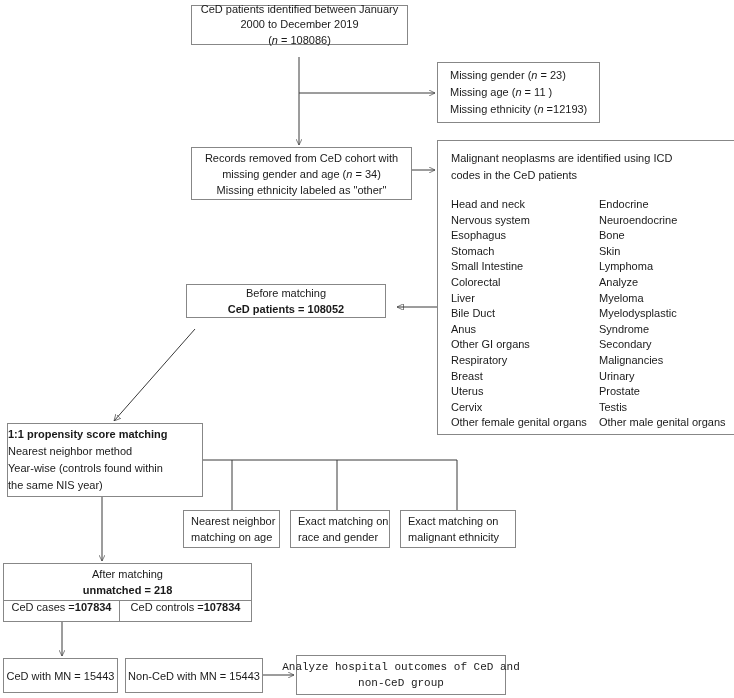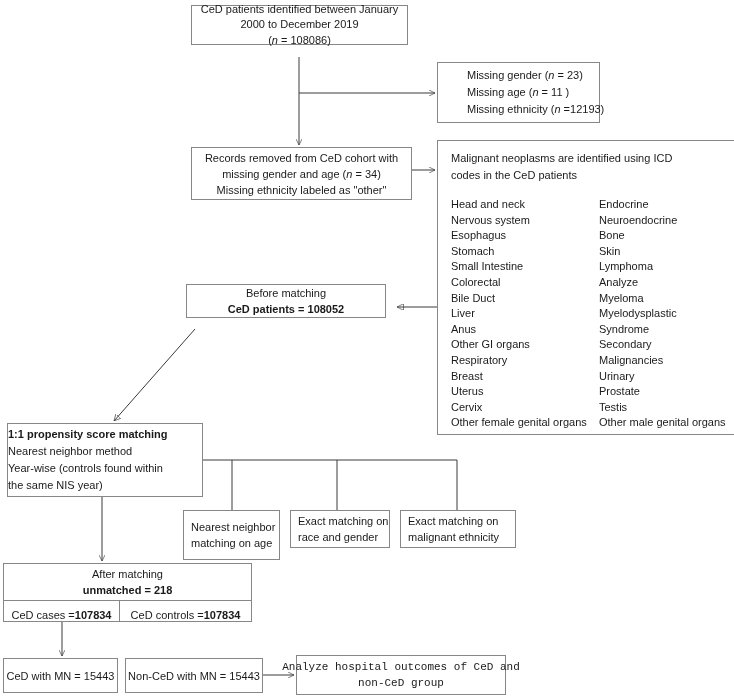--- a/index.html
+++ b/index.html
@@ -29,21 +29,21 @@
     flex-direction: column;
     justify-content: center;
   }
   .box .line { white-space: nowrap; }
   .center { align-items: center; text-align: center; }
   .leftpad { align-items: flex-start; text-align: left; }
   .bold { font-weight: bold; }
   .it { font-style: italic; }
 
   .top-box .line { line-height: 15.5px; }
-  .missing-box { padding-left: 29px; }
+  .missing-box { padding-left: 12px; }
   .missing-box .line { line-height: 17px; }
   .records-box .line { line-height: 16px; }
 
   .icd-box {
     justify-content: flex-start;
     padding: 9px 10px 0 13px;
   }
   .icd-box .hdr { line-height: 16.5px; white-space: nowrap; }
   .icd-box .cols { display: flex; margin-top: 14px; }
   .icd-box .col { line-height: 15.6px; }
@@ -60,21 +60,21 @@
   .after-top {
     height: 37px;
     border-bottom: 1px solid #878787;
     display: flex; flex-direction: column;
     justify-content: center; align-items: center;
     line-height: 16px;
     box-sizing: border-box;
   }
   .after-bottom { flex: 1; display: flex; }
   .after-cell {
-    display: flex; align-items: flex-end; justify-content: center;
+    display: flex; align-items: flex-start; justify-content: center;
     white-space: nowrap;
   }
   .cell-left { width: 116px; border-right: 1px solid #878787; box-sizing: border-box; }
   .cell-right { flex: 1; }
 
   .small-box .line { line-height: 14px; }
   .analyze-box .line { line-height: 16px; }
 </style>
 </head>
 <body>
@@ -123,22 +123,22 @@
     <div class="hdr">Malignant neoplasms are identified using ICD</div>
     <div class="hdr">codes in the CeD patients</div>
     <div class="cols">
       <div class="col col-left">
           <div>Head and neck</div>
           <div>Nervous system</div>
           <div>Esophagus</div>
           <div>Stomach</div>
           <div>Small Intestine</div>
           <div>Colorectal</div>
+          <div>Liver</div>
           <div>Bile Duct</div>
-          <div>Liver</div>
           <div>Anus</div>
           <div>Other GI organs</div>
           <div>Respiratory</div>
           <div>Breast</div>
           <div>Uterus</div>
           <div>Cervix</div>
           <div>Other female genital organs</div>
         </div>
       <div class="col col-right">
           <div>Endocrine</div>
@@ -165,21 +165,21 @@
     <div class="line bold">CeD patients = 108052</div>
   </div>
 
   <div class="box leftpad propensity-box" style="left:7px; top:423px; width:196px; height:74px;">
     <div class="line bold">1:1 propensity score matching</div>
     <div class="line">Nearest neighbor method</div>
     <div class="line">Year-wise (controls found within</div>
     <div class="line">the same NIS year)</div>
   </div>
 
-  <div class="box leftpad match-box" style="left:183px; top:510px; width:97px; height:50px;">
+  <div class="box leftpad match-box" style="left:183px; top:510px; width:97px; height:38px;">
     <div class="line">Nearest neighbor</div>
     <div class="line">matching on age</div>
   </div>
   <div class="box leftpad match-box" style="left:290px; top:510px; width:100px; height:38px;">
     <div class="line">Exact matching on</div>
     <div class="line">race and gender</div>
   </div>
   <div class="box leftpad match-box" style="left:400px; top:510px; width:116px; height:38px;">
     <div class="line">Exact matching on</div>
     <div class="line">malignant ethnicity</div>

